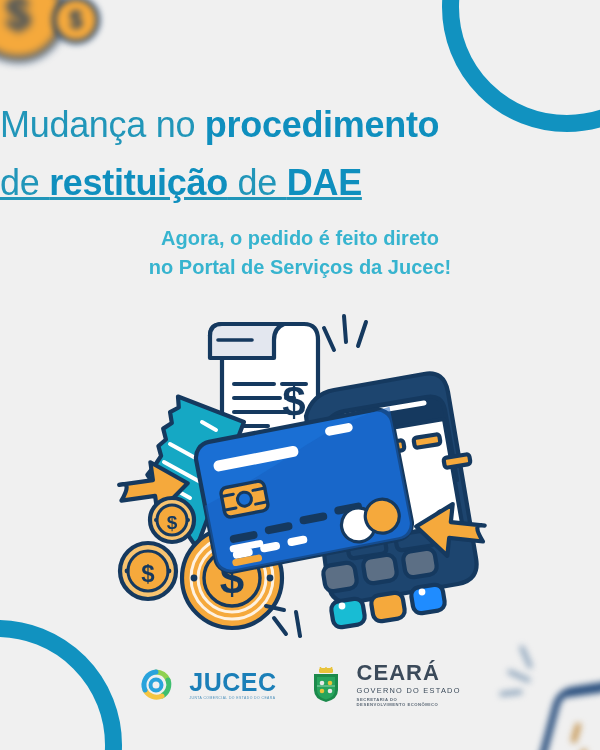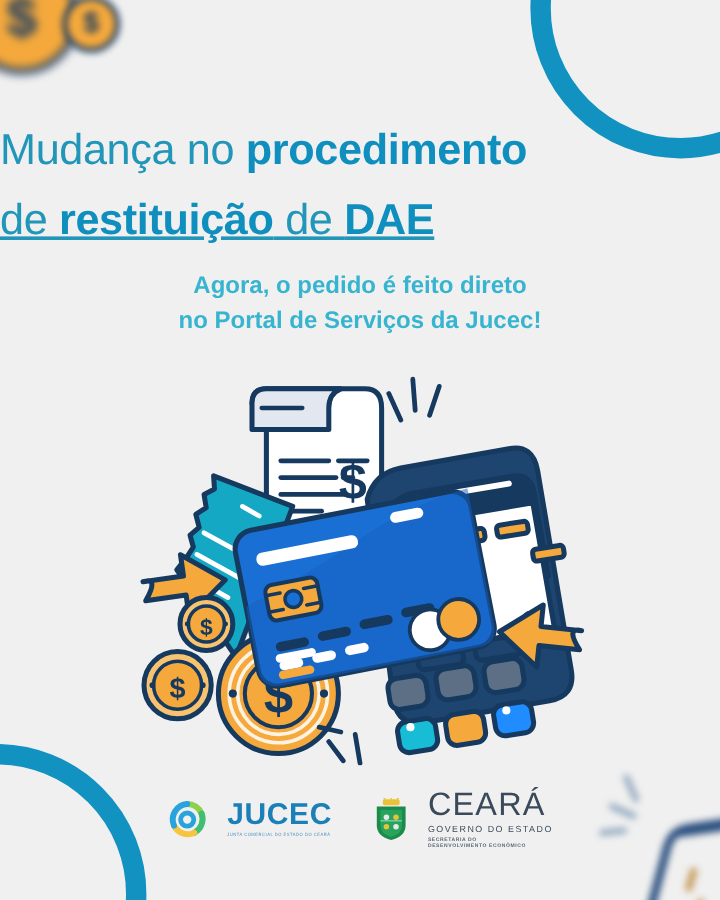--- a/index.html
+++ b/index.html
@@ -93,21 +93,21 @@
   .jucec-word {
     font-size:25px; font-weight:700; color:#1b7fb8;
     letter-spacing:0.5px;
   }
   .jucec-tag {
     font-size:3.4px; color:#4a8fbb; letter-spacing:0.45px;
     margin-top:2.5px; transform:scaleY(1.15);
   }
   #ceara-mark { width:30px; height:36px; }
   .ceara-text { display:flex; flex-direction:column; line-height:1; }
-  .ceara-word { font-size:27px; font-weight:400; color:#3b4a5a; letter-spacing:1px; }
+  .ceara-word { font-size:22px; font-weight:700; color:#3b4a5a; letter-spacing:1px; }
   .ceara-sub {
     font-size:7.4px; font-weight:400; color:#3b4a5a;
     letter-spacing:1.25px; margin-top:2.5px;
   }
   .ceara-sec {
     font-size:4.2px; font-weight:700; color:#5b6876;
     letter-spacing:0.5px; margin-top:2.5px; line-height:1.35;
   }
 </style>
 </head>

